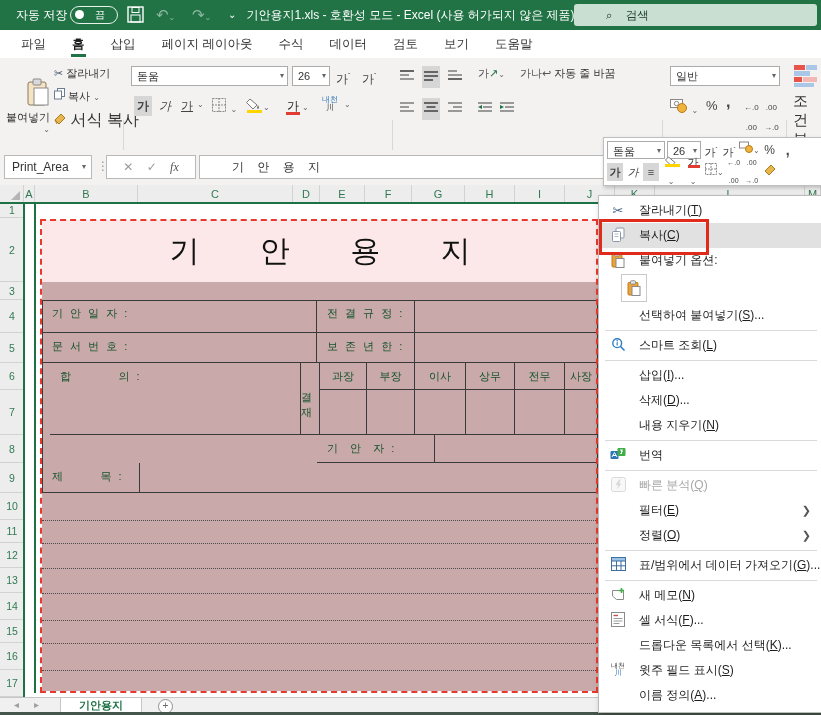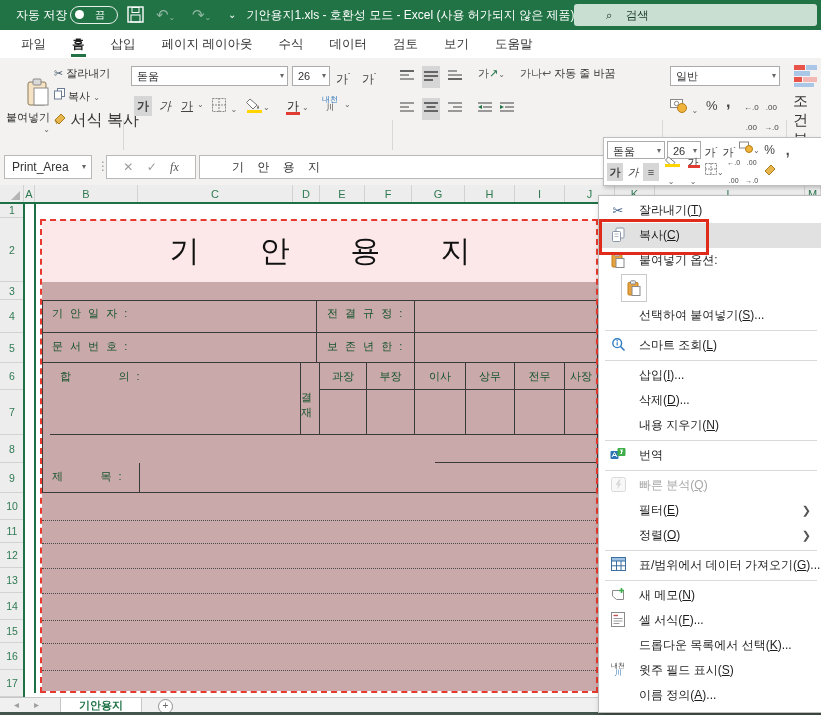--- a/index.html
+++ b/index.html
@@ -342,20 +342,21 @@
     <div class="cell abs center" style="left: 415px; top: 178px; width: 51px; height: 27px;">이사</div>
     <div class="cell abs center" style="left: 466px; top: 178px; width: 49px; height: 27px;">상무</div>
     <div class="cell abs center" style="left: 515px; top: 178px; width: 50px; height: 27px;">전무</div>
     <div class="cell abs center" style="left: 565px; top: 178px; width: 33px; height: 27px;">사장</div>
     <div class="cell abs" style="left: 320px; top: 205px; width: 47px; height: 45px;"></div>
     <div class="cell abs" style="left: 367px; top: 205px; width: 48px; height: 45px;"></div>
     <div class="cell abs" style="left: 415px; top: 205px; width: 51px; height: 45px;"></div>
     <div class="cell abs" style="left: 466px; top: 205px; width: 49px; height: 45px;"></div>
     <div class="cell abs" style="left: 515px; top: 205px; width: 50px; height: 45px;"></div>
     <div class="cell abs" style="left: 565px; top: 205px; width: 33px; height: 45px;"></div>
+    <div class="cell abs" style="left: 317px; top: 250px; width: 118px; height: 28px;"><span class="lbl">기  안  자 :</span></div>
     <div class="cell abs" style="left: 435px; top: 250px; width: 163px; height: 28px;"></div>
     <div class="cell abs" style="left: 42px; top: 278px; width: 98px; height: 30px;"><span class="lbl">제       목 :</span></div>
     <div class="cell abs" style="left: 140px; top: 278px; width: 458px; height: 30px;"></div>
     <div class="abs dotline" style="left: 42px; top: 335px; width: 554px;"></div>
     <div class="abs dotline" style="left: 42px; top: 358px; width: 554px;"></div>
     <div class="abs dotline" style="left: 42px; top: 383px; width: 554px;"></div>
     <div class="abs dotline" style="left: 42px; top: 408px; width: 554px;"></div>
     <div class="abs dotline" style="left: 42px; top: 435px; width: 554px;"></div>
     <div class="abs dotline" style="left: 42px; top: 458px; width: 554px;"></div>
     <div class="abs dotline" style="left: 42px; top: 485px; width: 554px;"></div>

